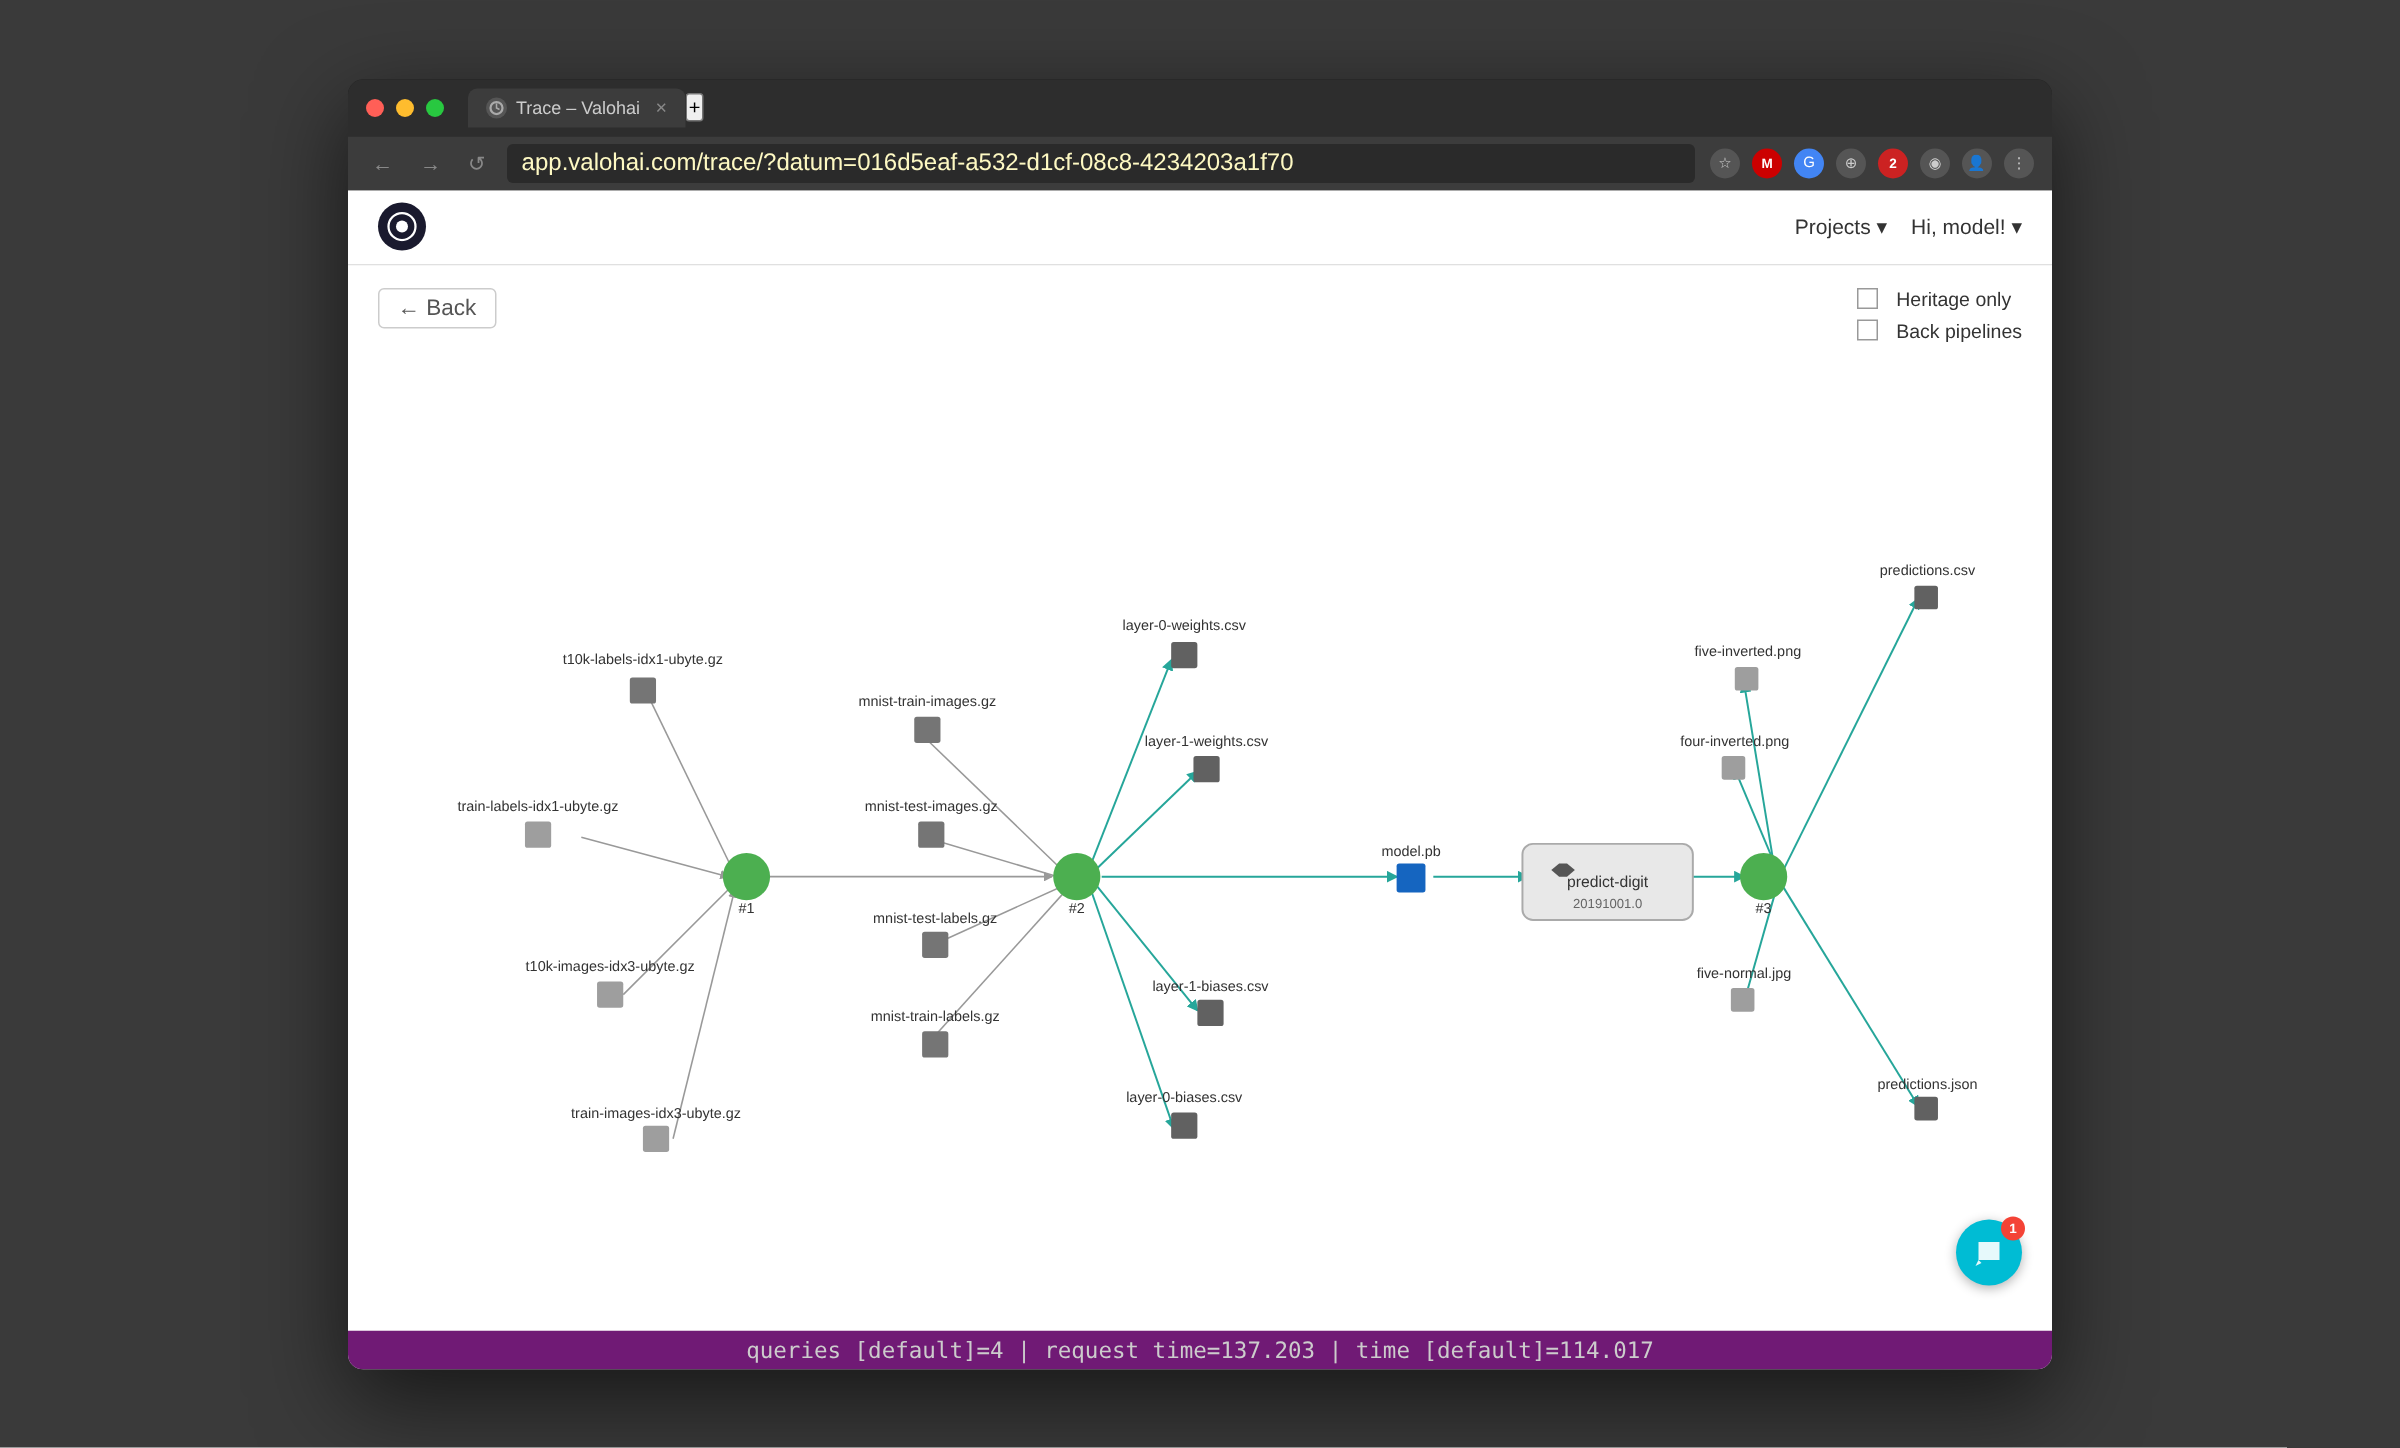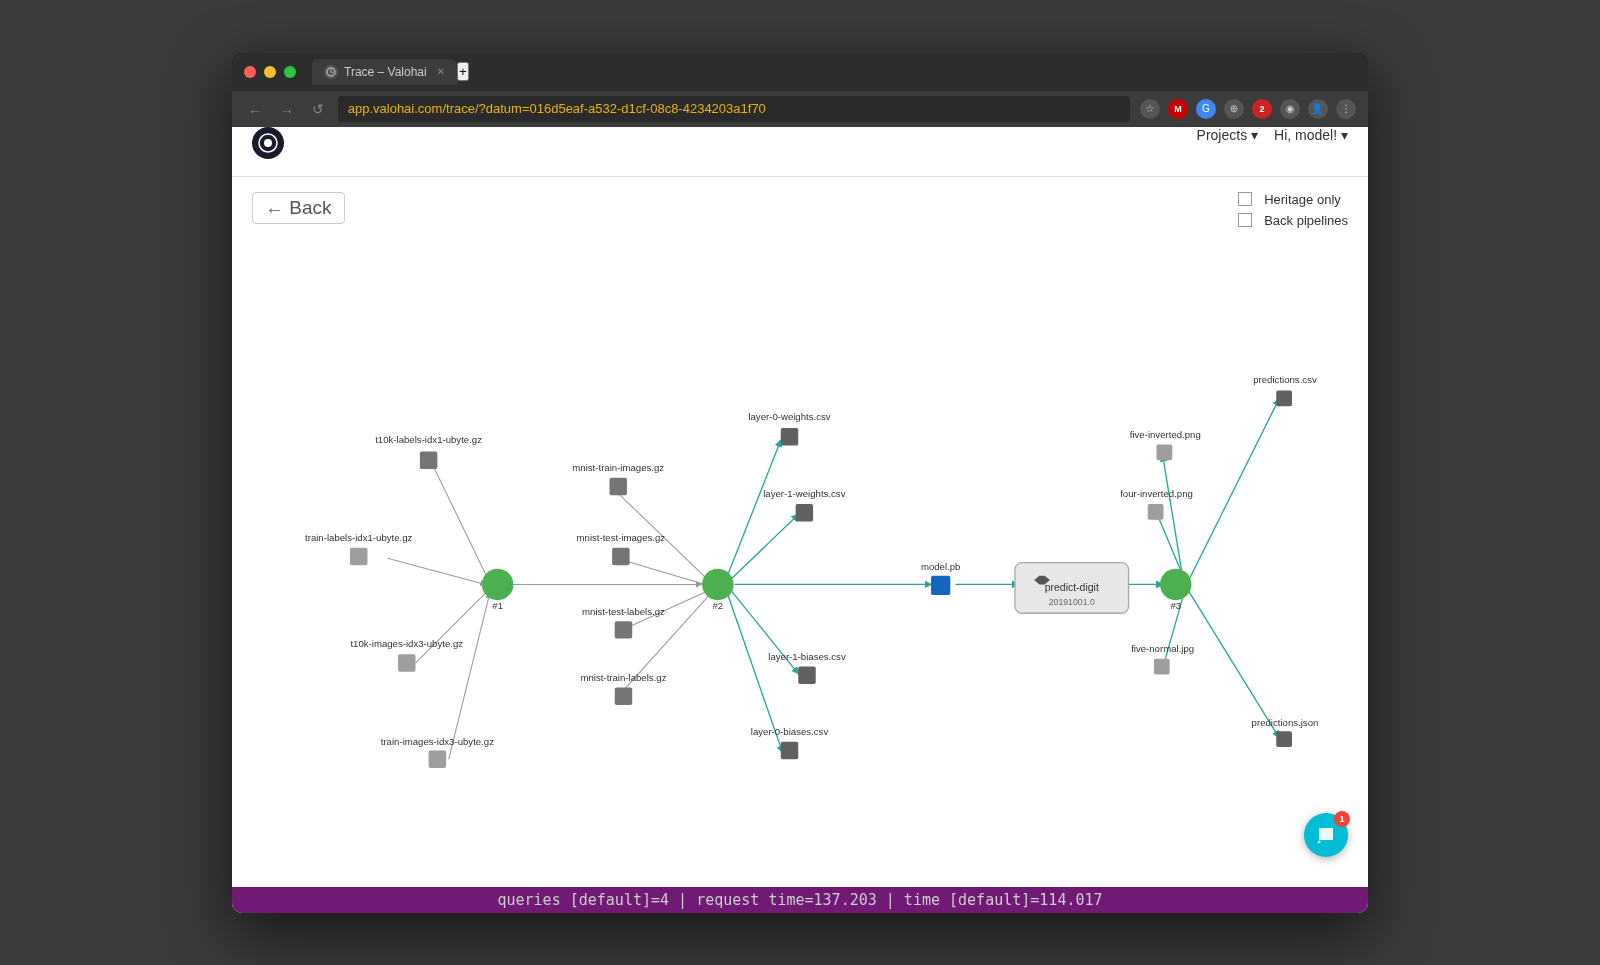--- a/index.html
+++ b/index.html
@@ -63,40 +63,40 @@
       border: none;
       border-radius: 4px;
       color: #ddd;
       font-size: 12px;
       padding: 4px 10px;
       height: 26px;
       outline: none;
       display: flex;
       align-items: center;
     }
-    .address-text { color: #eab308; font-size: 13px; }
+    .address-text { color: #fef9c3; font-size: 16px; }
     .toolbar-icons { display: flex; gap: 8px; align-items: center; }
     .toolbar-icon { width: 20px; height: 20px; border-radius: 50%; background: #555; display: flex; align-items: center; justify-content: center; font-size: 10px; color: #ccc; cursor: pointer; }
     .toolbar-icon.red { background: #cc2222; color: white; font-size: 9px; font-weight: bold; }
 
     
     .page-content {
       background: #f5f5f5;
       flex: 1;
       display: flex;
       flex-direction: column;
       overflow: hidden;
     }
 
     
     .app-header {
       background: white;
       height: 50px;
       display: flex;
-      align-items: flex-start;
+      align-items: center;
       padding: 0 20px;
       border-bottom: 1px solid #e0e0e0;
       flex-shrink: 0;
     }
     .app-logo { display: flex; align-items: center; }
     .logo-circle {
       width: 32px; height: 32px; border-radius: 50%;
       background: #1a1a2e; display: flex; align-items: center; justify-content: center;
       color: white; font-size: 14px; font-weight: bold;
     }
@@ -113,21 +113,21 @@
     }
 
     .back-button {
       position: absolute;
       top: 15px;
       left: 20px;
       background: white;
       border: 1px solid #ccc;
       border-radius: 4px;
       padding: 4px 12px;
-      font-size: 19px;
+      font-size: 15px;
       color: #555;
       cursor: pointer;
       z-index: 10;
     }
 
     .options-panel {
       position: absolute;
       top: 15px;
       right: 20px;
       display: flex;

